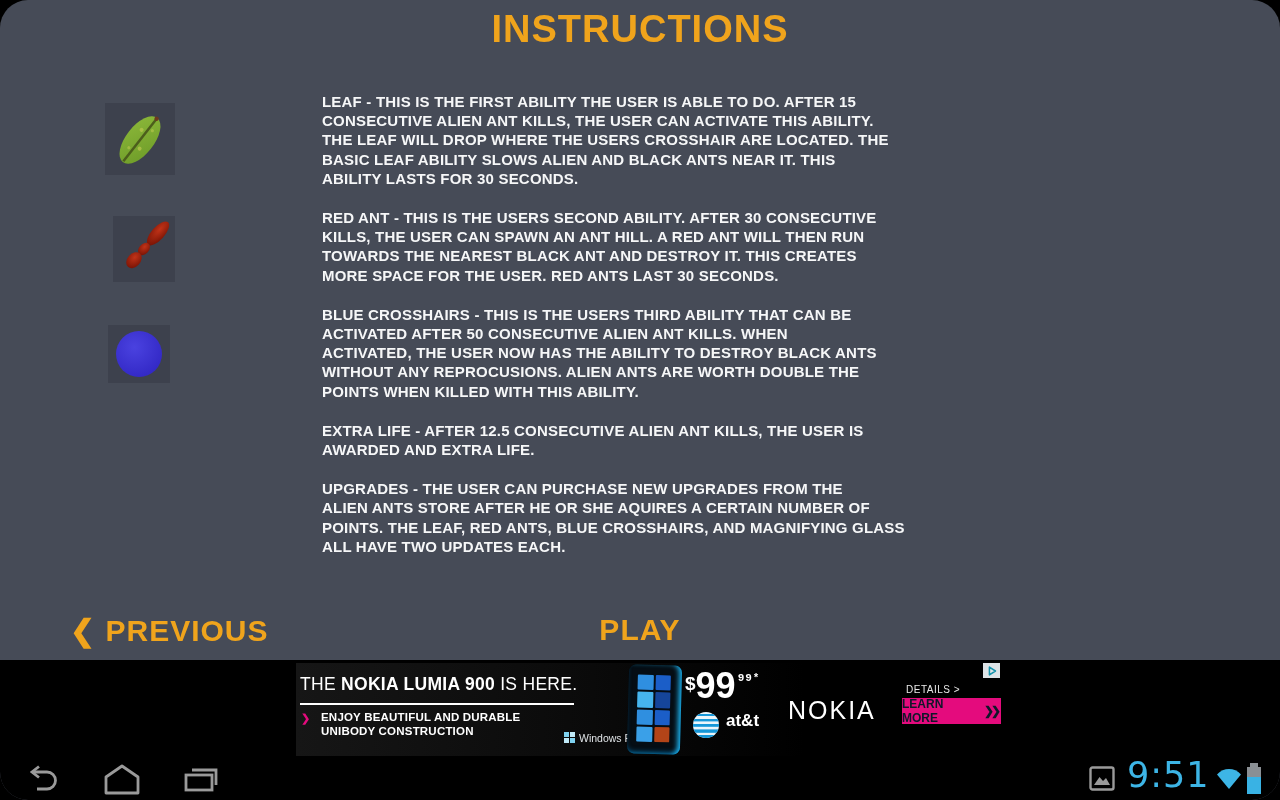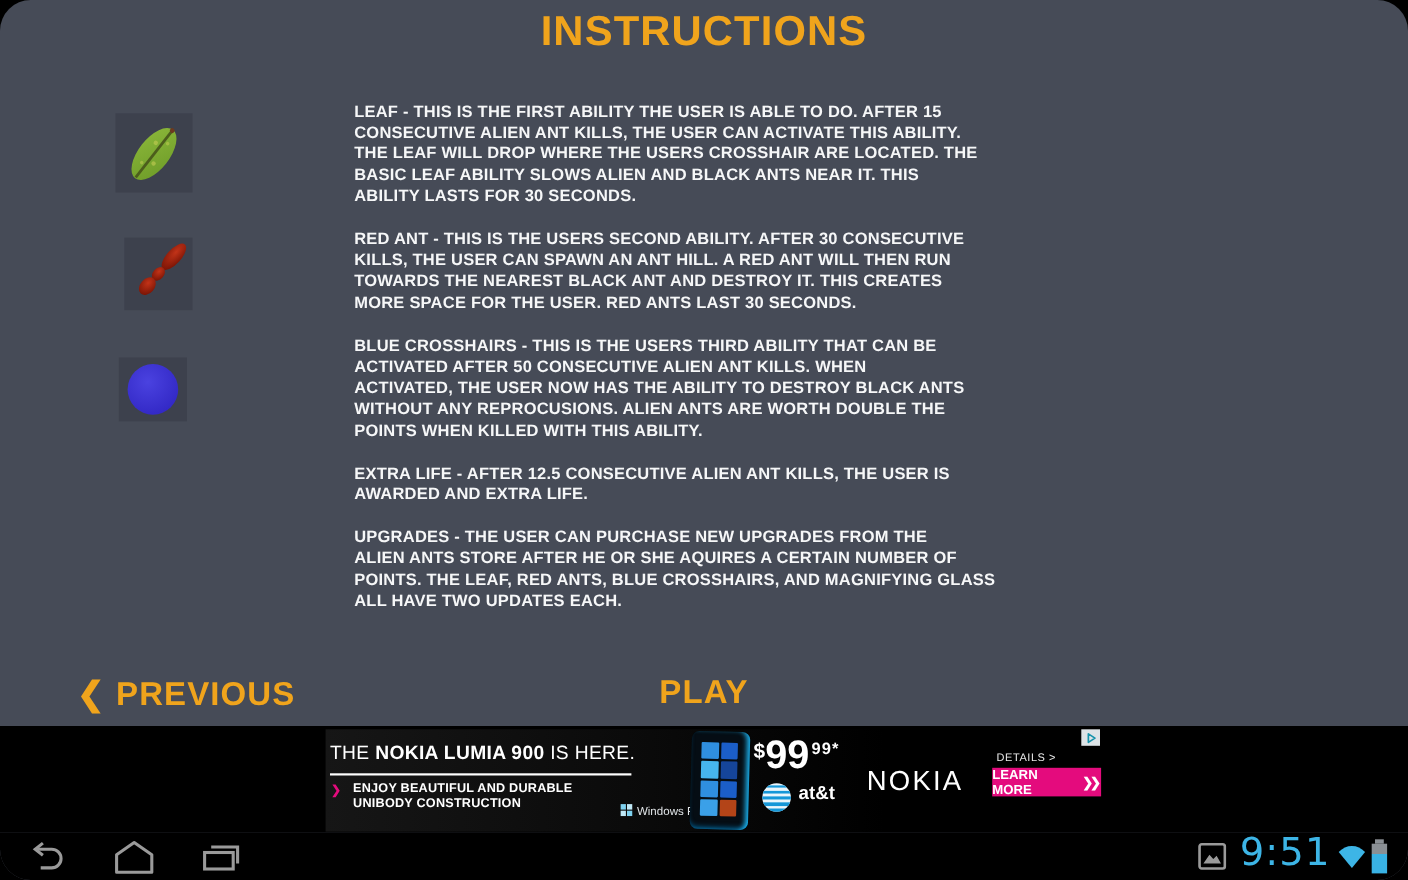--- a/index.html
+++ b/index.html
@@ -50,28 +50,28 @@
             box-shadow:inset -5px 0 5px -2px rgba(30,180,240,.95), inset 0 -4px 5px -2px rgba(0,130,200,.6);}
   .phone-screen{position:absolute;left:9px;top:10px;right:11px;bottom:12px;
                 display:grid;grid-template-columns:1fr 1fr;gap:2px;}
   .phone-screen div{border-radius:1px;}
   .t1{background:#2f8fe0;} .t2{background:#1b5ec8;} .t3{background:#46b5ee;}
   .t4{background:#15459a;} .t5{background:#2f8fe0;} .t6{background:#1b5ec8;}
   .t7{background:#3aa0e8;} .t8{background:#b34418;}
   .ad-price{position:absolute;left:389px;top:6px;display:flex;color:#fff;font-weight:bold;}
   .price-dollar{font-size:19px;margin-top:4px;}
   .price-main{font-size:36px;line-height:34px;text-align:center;}
-  .price-sup{font-size:15px;margin-top:3px;margin-left:2px;letter-spacing:1px;}
+  .price-sup{font-size:11px;margin-top:3px;margin-left:2px;letter-spacing:1px;font-family:Liberation Mono, monospace;}
   .att-row{position:absolute;left:396px;top:48px;display:flex;align-items:flex-start;gap:6px;}
   .att-text{color:#fff;font-size:17px;font-weight:bold;}
   .ad-nokia{position:absolute;left:492px;top:33px;color:#fff;font-size:25px;font-weight:normal;
             letter-spacing:2px;white-space:nowrap;}
   .ad-details{position:absolute;left:610px;top:21px;color:#e8e8e8;font-size:10px;letter-spacing:0.5px;}
   .ad-learn-btn{position:absolute;left:606px;top:35px;width:99px;height:26px;background:#e40b7d;
-                display:flex;align-items:center;justify-content:center;gap:5px;color:#ffffff;
+                display:flex;align-items:center;justify-content:center;gap:5px;color:#0f172a;
                 font-size:12px;font-weight:bold;cursor:pointer;}
   .ad-learn-btn .chev{font-size:12px;letter-spacing:-3px;margin-right:3px;}
   .adchoices{position:absolute;left:687px;top:0;width:17px;height:15px;background:#dde3e6;
              display:flex;align-items:center;justify-content:center;cursor:pointer;}
 
   
   .sysbar{position:absolute;left:0;top:757px;width:1280px;height:43px;background:#000;}
   .sys-icon{position:absolute;cursor:pointer;}
   .sys-back{left:22px;top:8px;} .sys-home{left:100px;top:6px;} .sys-recents{left:182px;top:8px;}
   .sys-pic{left:1089px;top:9px;}

